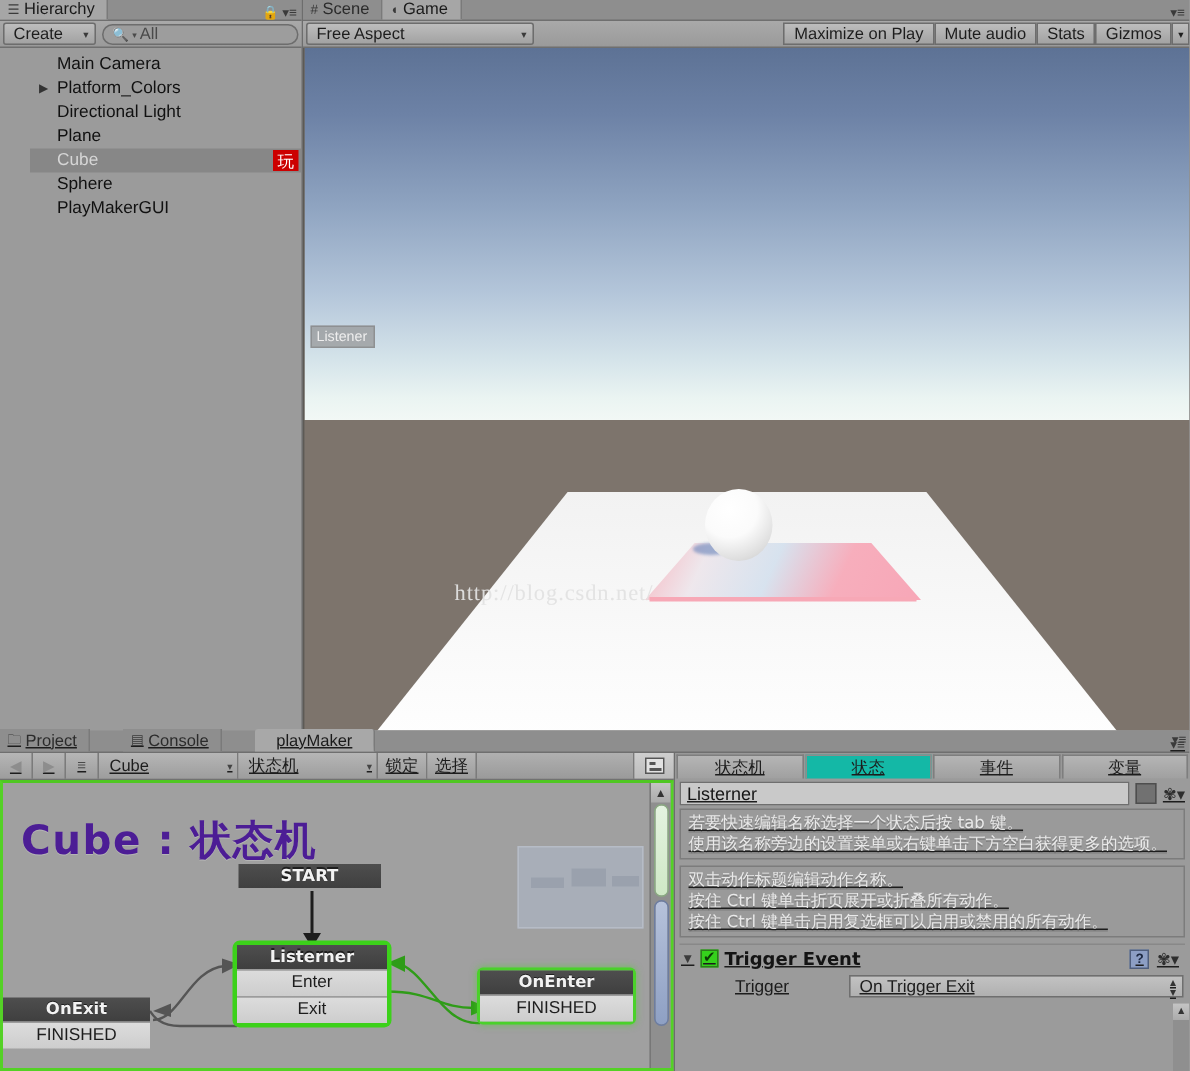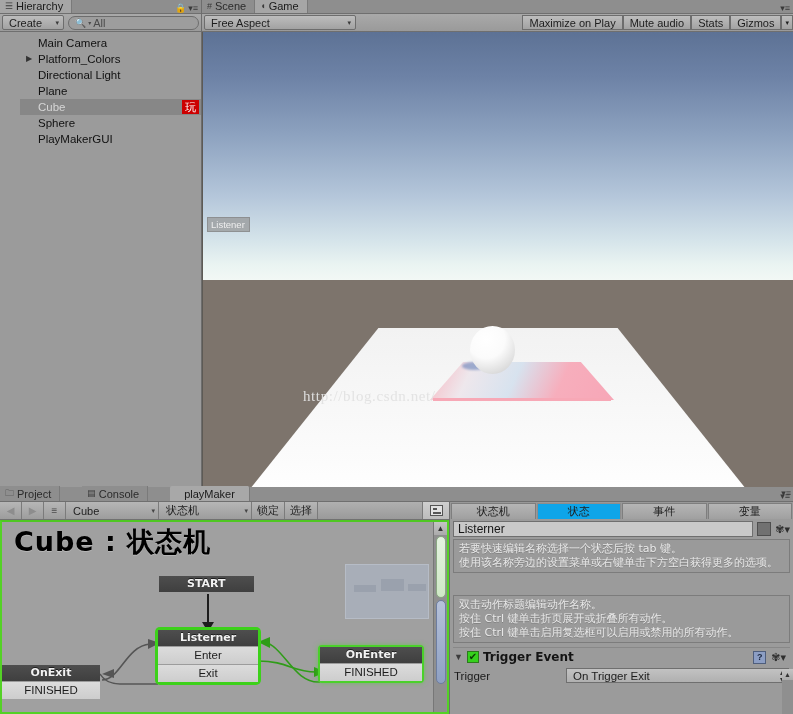--- a/index.html
+++ b/index.html
@@ -199,21 +199,21 @@
     font-size: 15px;
     color: rgba(225,225,225,0.95);
     letter-spacing: 0.6px;
     white-space: nowrap;
   }
 
   
   #playmaker {
     position: absolute; left: 0; top: 487px; width: 793px; height: 227px;
     background: #9b9b9b;
-    display: flex; flex-direction: column;
+    display: flex; flex-direction: column; text-decoration: underline;
   }
   #pm-tabstrip { display: flex; align-items: flex-end; height: 15px; background:#8e8e8e; border-bottom:1px solid #6f6f6f;}
   #pm-tabstrip .tab { height: 15px; }
   #pm-tabstrip .tab.active { background:#a8a8a8; border-top-left-radius:2px; border-top-right-radius:2px;}
   #pm-body { flex: 1; display: flex; }
 
   
   #pm-left { width: 450px; display: flex; flex-direction: column; border-right: 1px solid #6d6d6d; }
   #pm-toolbar { height: 18px; display: flex; align-items: center; background: linear-gradient(#a7a7a7,#989898); border-bottom: 1px solid #717171; }
   .tb-ico {
@@ -240,22 +240,22 @@
   #tb-fill { flex:1; height:17px; background: linear-gradient(#b0b0b0,#9a9a9a); border-right:1px solid #7b7b7b;}
   #tb-end { width: 26px; height:17px; display:flex; align-items:center; justify-content:center;
             background: linear-gradient(#cfcfcf,#bcbcbc); }
   .miniglyph { width:13px; height:11px; border:1px solid #555; background:#e2e2e2; position:relative; }
   .miniglyph:before { content:''; position:absolute; left:2px; top:2px; width:4px; height:2px; background:#555;}
   .miniglyph:after  { content:''; position:absolute; left:2px; top:6px; width:8px; height:2px; background:#555;}
 
   #graph-wrap { flex:1; position:relative; border:2px solid #54d126; border-top:2px solid #4fc722; overflow:hidden; }
   #graph { position:absolute; inset:0; background:#a0a0a0; }
   #graph-title {
-    position:absolute; left:12px; top:2px;
-    font-size:27px; font-weight:bold; color:#000000;
+    position:absolute; left:12px; top:20px;
+    font-size:27px; font-weight:bold; color:#4c1d95;
     font-family: "DejaVu Sans", sans-serif;
     letter-spacing:1px;
     text-shadow: 0 1px 0 rgba(255,255,255,0.22);
     white-space:nowrap;
   }
   #minimap {
     position:absolute; left:343px; top:42px; width:84px; height:55px;
     background:#a8aeb8; border:1px solid #b6bcc6;
   }
   #minimap .mm { position:absolute; background:#9aa1ad; height:7px; }
@@ -296,63 +296,63 @@
 
   
   #pm-right { flex:1; display:flex; flex-direction:column; background:#9b9b9b; }
   #insp-tabs { display:flex; height:17px; padding:1px 1px 0; gap:1px; background:#989898; }
   .insp-tab {
     flex:1; display:flex; align-items:center; justify-content:center;
     font-size:11px; background: linear-gradient(#b5b5b5,#a0a0a0);
     border:1px solid #7e7e7e; border-bottom:none;
     color:#1d1d1d;
   }
-  .insp-tab.active { background:#0ea5e9; border-color:#8c8c8c; }
+  .insp-tab.active { background:#14b8a6; border-color:#8c8c8c; }
   #insp-body { flex:1; padding:2px 3px 0; display:flex; flex-direction:column; gap:2px; overflow:hidden; position:relative; }
 
   #name-row { display:flex; align-items:center; gap:4px; }
   #name-field {
     flex:1; height:16px; background:#c9c9c9; border:1px solid #6f6f6f;
     display:flex; align-items:center; padding:0 4px; font-size:12px; color:#161616;
   }
   #color-swatch { width:14px; height:14px; background:#717171; border:1px solid #4e4e4e; }
   #gear1 { font-size:11px; color:#2e2e2e; display:flex; align-items:center; }
 
   .helpbox {
     background:#9a9a9a; border:1px solid #7c7c7c;
     padding:2px 5px; color:#e9e9e9; font-size:11px; line-height:14px;
     font-family:"DejaVu Sans", sans-serif;
     text-shadow: 0 1px 0 rgba(0,0,0,0.18);
   }
   #desc-field {
     height:34px; background:#a5a5a5; border:1px solid #7c7c7c;
     padding:2px 4px; font-size:11px; color:#555;
   }
-  #action-help { margin-top:20px; }
+  #action-help { margin-top:2px; }
   #trigger-event-hdr {
     display:flex; align-items:center; gap:4px;
     padding:2px 2px 2px 1px;
     border-top:1px solid #888;
     margin-top:2px;
   }
   .foldout { font-size:9px; color:#3c3c3c; }
   .checkbox {
     width:12px; height:12px; background:#35d11c; border:1px solid #2d7a1d;
     display:flex; align-items:center; justify-content:center;
     color:#0c3a06; font-size:10px; line-height:10px;
   }
   #te-title { font-size:12px; font-weight:bold; color:#141414; font-family:"DejaVu Sans", sans-serif; }
   #te-icons { margin-left:auto; display:flex; align-items:center; gap:5px; padding-right:2px; }
   .helpicon {
     width:13px; height:13px; background:#8c9ec4; border:1px solid #4f5e7c;
     color:#1b2740; font-size:9px; font-weight:bold;
     display:flex; align-items:center; justify-content:center;
   }
   #trigger-row { display:flex; align-items:center; gap:4px; padding:0 1px; }
-  #trigger-row .lbl { font-size:11.5px; color:#1b1b1b; width:108px; }
+  #trigger-row .lbl { font-size:11.5px; color:#1b1b1b; width:108px;text-align:center; }
   #trigger-dd {
     flex:1; height:15px; background:linear-gradient(#c2c2c2,#b0b0b0);
     border:1px solid #6f6f6f; display:flex; align-items:center;
     padding:0 4px 0 6px; font-size:11.5px;
   }
   #trigger-dd .updown { margin-left:auto; font-size:8px; color:#333; line-height:7px; text-align:center;}
   #insp-scroll {
     position:absolute; right:0; top:150px; width:11px; height:60px;
     background:#8f8f8f;
   }

